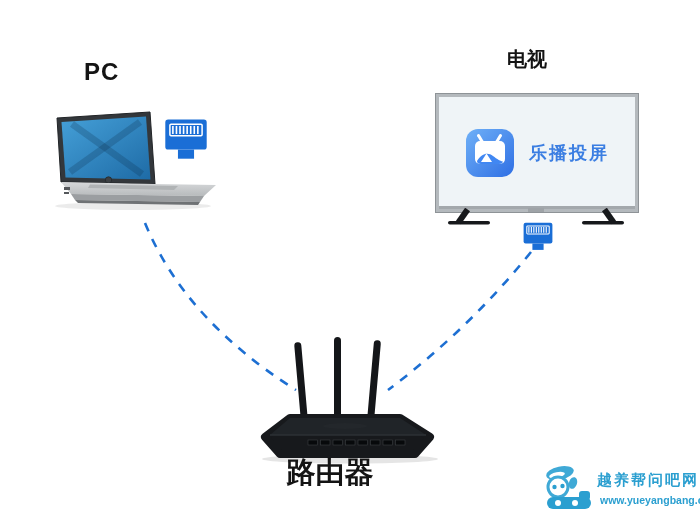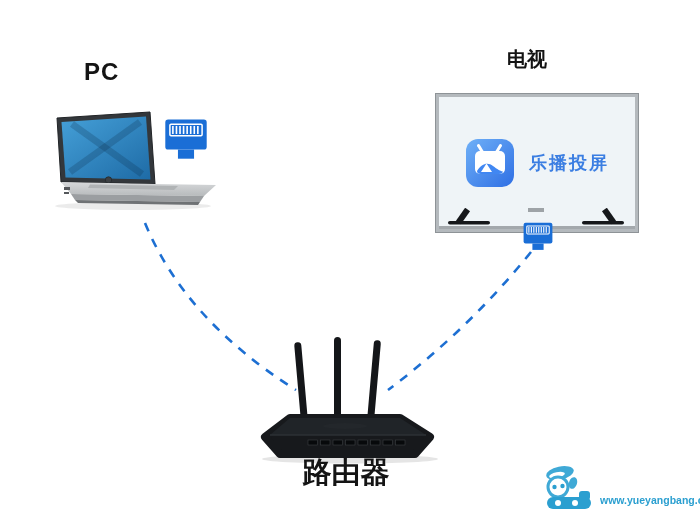--- a/index.html
+++ b/index.html
@@ -2,22 +2,22 @@
 <html><head>
 <meta charset="utf-8">
 <style>
   html,body{margin:0;padding:0;background:#fff;}
   .stage{position:relative;width:700px;height:520px;background:#ffffff;
          font-family:"Liberation Sans",sans-serif;overflow:hidden;}
   .abs{position:absolute;}
   .device-label{color:#141414;white-space:nowrap;}
   .pc-label{left:84px;top:58px;font-size:24px;font-weight:600;letter-spacing:1px;}
   .tv-label{left:507px;top:46px;font-size:20px;font-weight:700;}
-  .router-label{left:284px;top:453px;width:124px;text-align:center;font-size:29px;font-weight:700;}
-  .tv-frame{left:436px;top:94px;width:202px;height:138px;box-sizing:border-box;
+  .router-label{left:268px;top:453px;width:124px;text-align:center;font-size:29px;font-weight:700;}
+  .tv-frame{left:436px;top:94px;width:202px;height:118px;box-sizing:border-box;
             background:#eff4f7;border:3px solid #b4b9bd;outline:1px solid #8e9397;
             display:flex;align-items:center;justify-content:center;gap:14px;}
   .tv-bottom-strip{position:absolute;left:0;bottom:0;width:100%;height:3px;background:#a3a8ac;}
   .app-name{color:#3b7ee2;font-size:18px;font-weight:600;letter-spacing:2px;}
   .watermark{left:543px;top:462px;width:157px;height:56px;}
   .wm-text{position:absolute;left:54px;top:9px;color:#2b9fd0;font-size:15px;
            font-weight:700;letter-spacing:2px;white-space:nowrap;}
   .wm-url{position:absolute;left:57px;top:32px;color:#2b9fd0;font-size:10.5px;
           font-weight:700;white-space:nowrap;}
 </style>
@@ -152,16 +152,17 @@
       <ellipse cx="14" cy="11" rx="8" ry="2.8" fill="#ffffff" transform="rotate(-12 14 11)"></ellipse>
       <circle cx="15" cy="23" r="10" fill="#ffffff" stroke="#3fa9d6" stroke-width="3"></circle>
       <circle cx="11.5" cy="23" r="2.2" fill="#2b9fd0"></circle>
       <circle cx="19.5" cy="22" r="2.2" fill="#2b9fd0"></circle>
       <ellipse cx="30" cy="19" rx="4" ry="6" fill="#3fa9d6" transform="rotate(18 30 19)"></ellipse>
       <rect x="36" y="27" width="11" height="9" rx="3" fill="#2b9fd0"></rect>
       <rect x="4" y="33" width="44" height="12" rx="6" fill="#2b9fd0"></rect>
       <circle cx="15" cy="39" r="3" fill="#ffffff"></circle>
       <circle cx="32" cy="39" r="3" fill="#ffffff"></circle>
     </svg>
+    <div class="wm-text">越养帮问吧网</div>
     <div class="wm-url">www.yueyangbang.com</div>
   </div>
 
 </div>
 
 </body></html>

